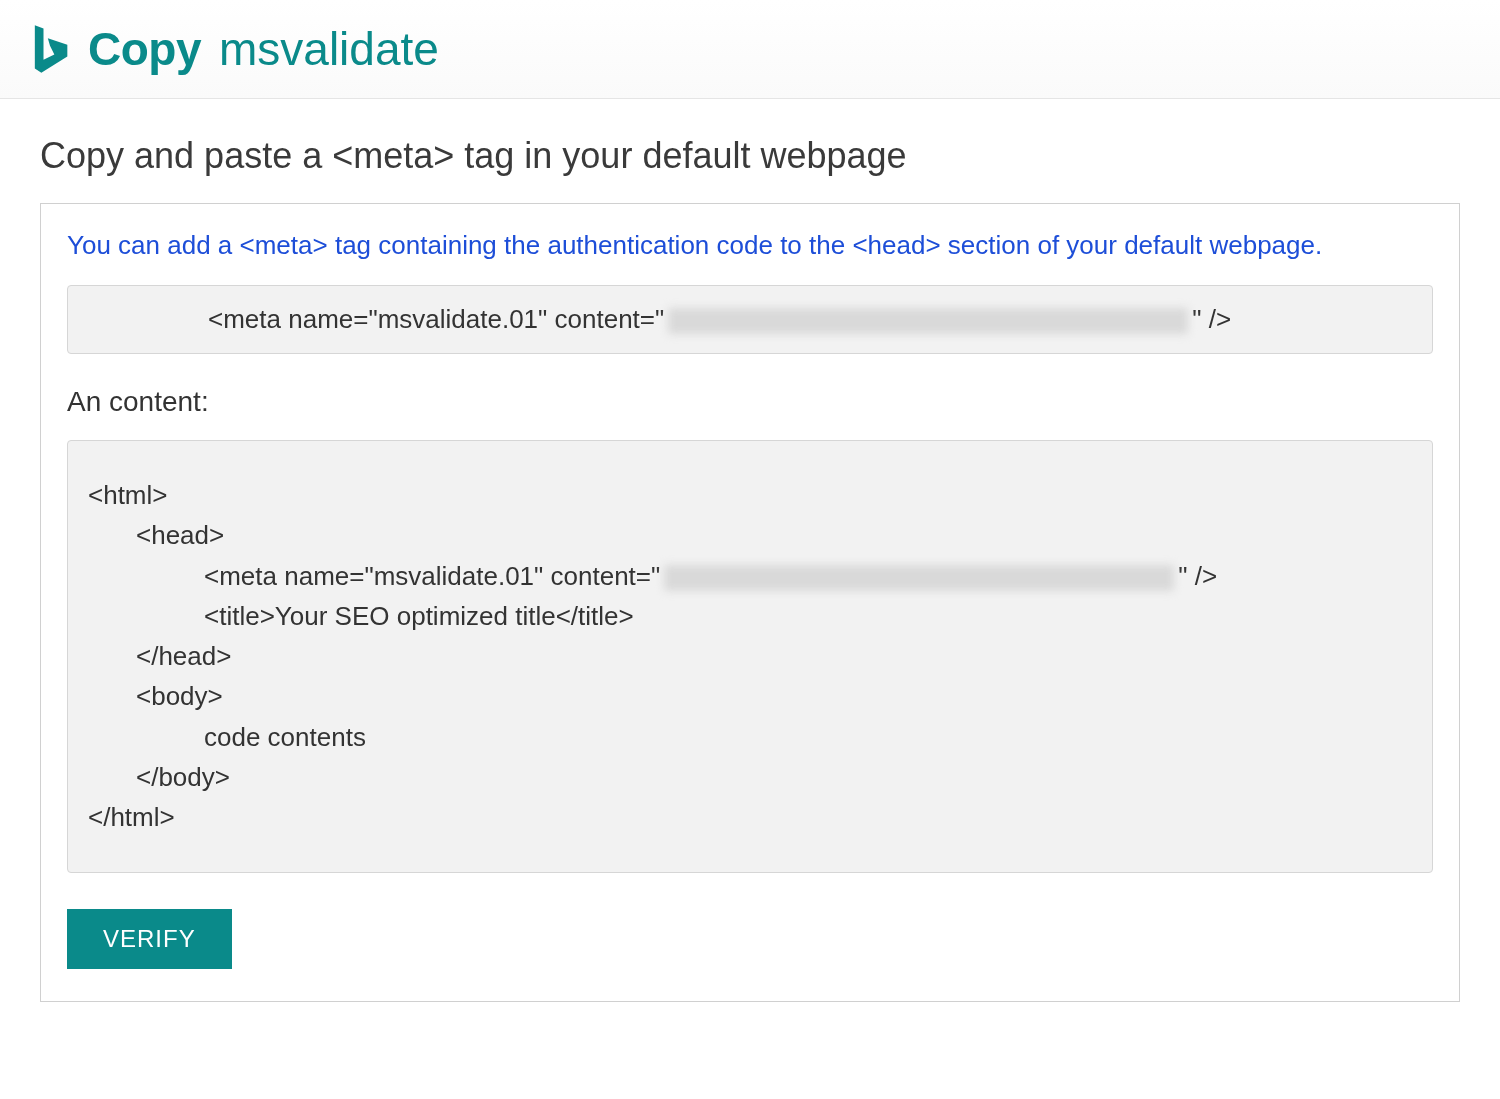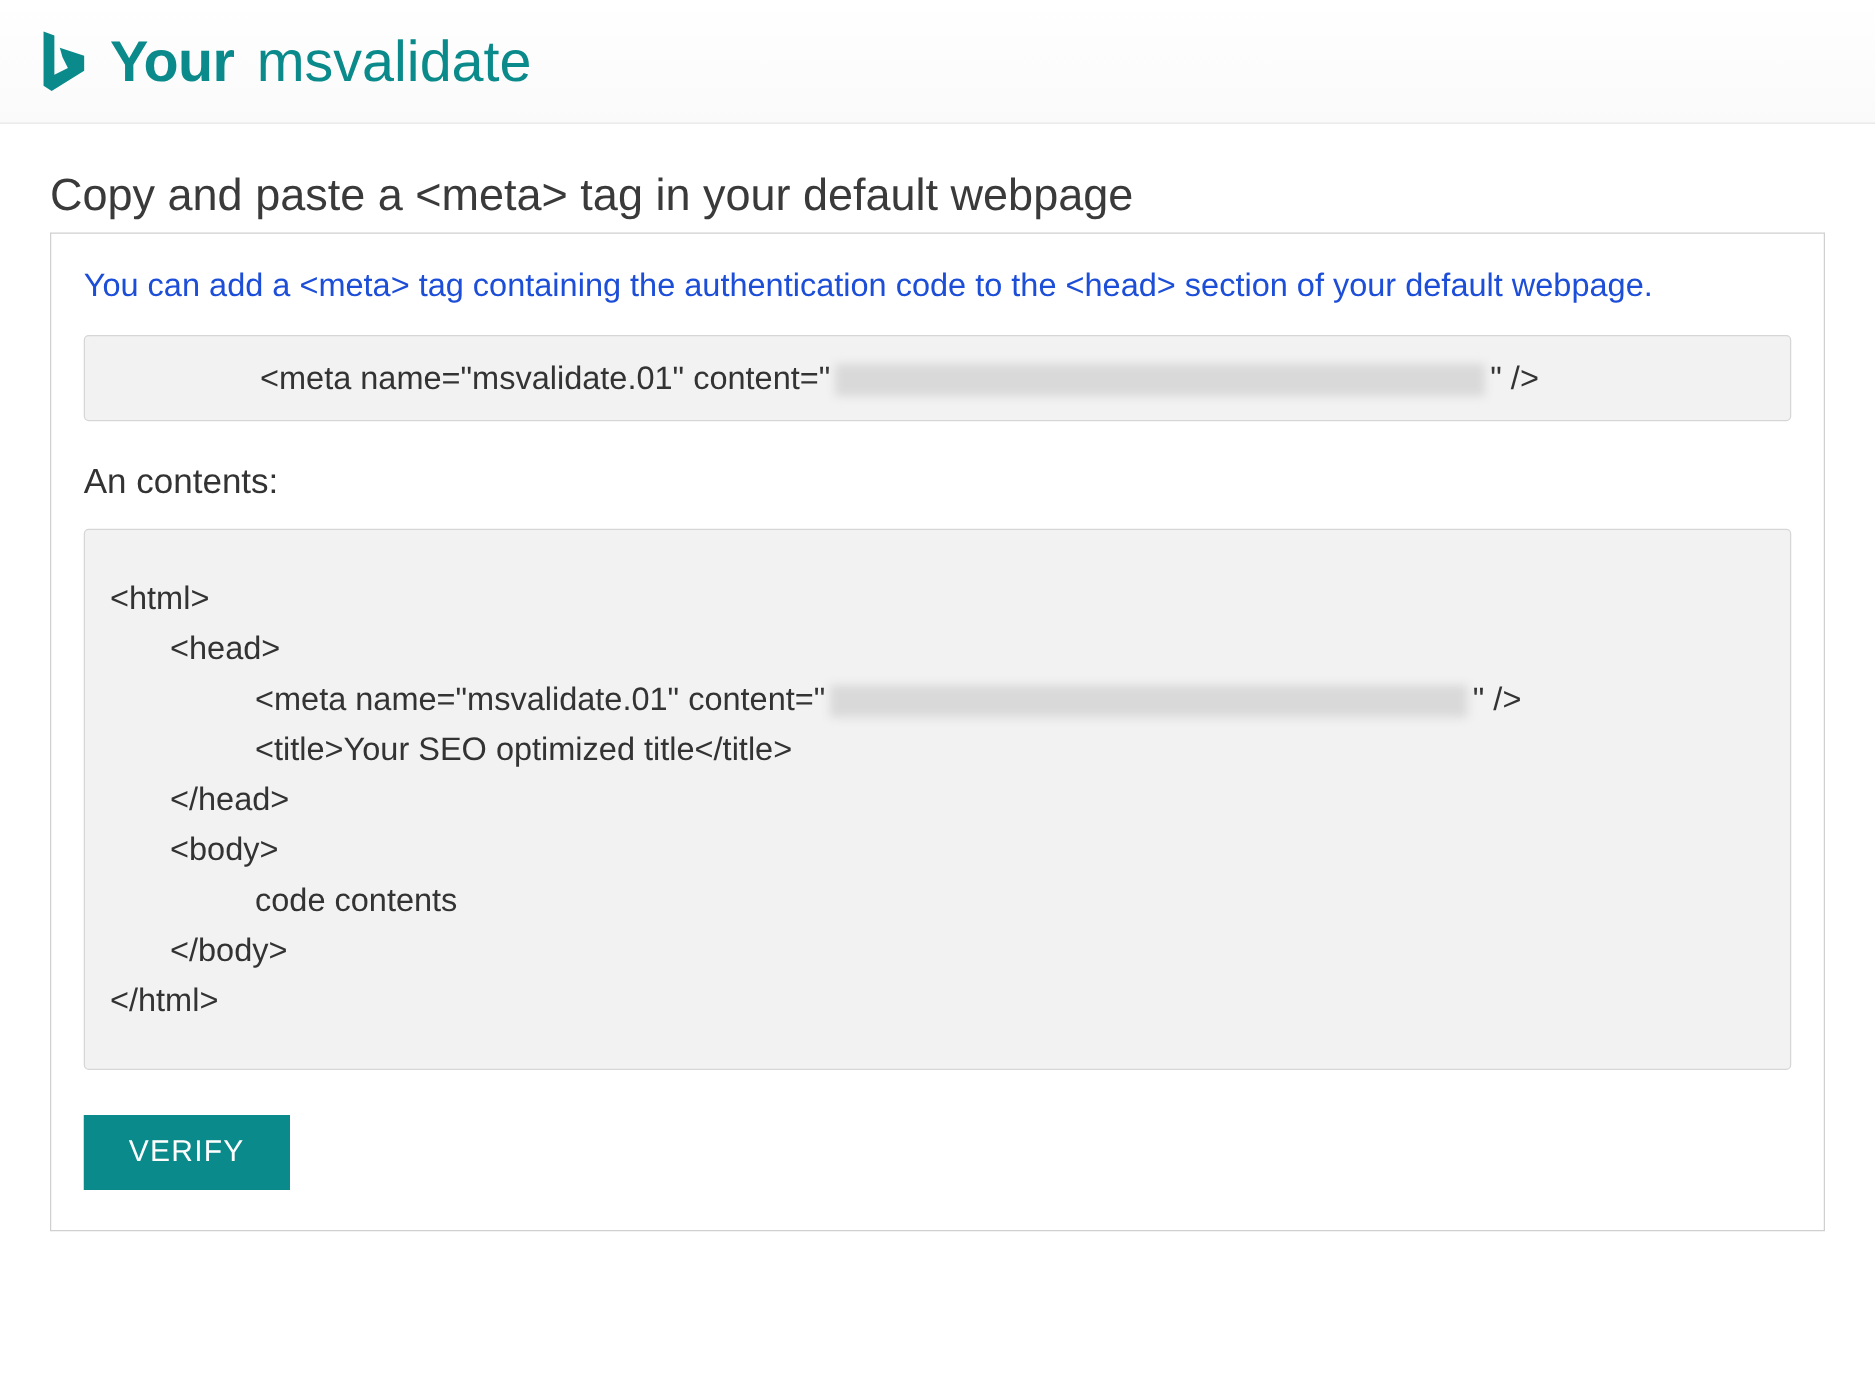--- a/index.html
+++ b/index.html
@@ -32,21 +32,21 @@
       font-weight: 300;
       color: #0a8a8a;
     }
     .main {
       padding: 36px 40px;
     }
     .page-title {
       font-size: 36px;
       font-weight: 400;
       color: #3a3a3a;
-      margin-bottom: 9px;
+      margin-bottom: 26px;
     }
     .panel {
       border: 1px solid #d0d0d0;
       padding: 26px 26px 32px 26px;
     }
     .instruction-text {
       font-size: 26px;
       color: #1d4ed8;
       margin-bottom: 24px;
     }
@@ -106,36 +106,36 @@
       cursor: pointer;
     }
   </style>
 </head>
 <body>
 
 <div class="header">
   <svg class="bing-logo-icon" viewBox="0 0 40 48">
     <path fill="#0a8a8a" d="M6 2 L14 5 L14 34 L24 29 L20 21 L18 14 L36 20 L36 31 L12 46 L6 42 Z"></path>
   </svg>
-  <span class="bing-brand">Your</span>
+  <span class="bing-brand">Copy</span>
   <span class="webmaster-text">msvalidate</span>
 </div>
 
 <div class="main">
   <h2 class="page-title">Copy and paste a &lt;meta&gt; tag in your default webpage</h2>
 
   <div class="panel">
 
     <p class="instruction-text">You can add a &lt;meta&gt; tag containing the authentication code to the &lt;head&gt; section of your default webpage.</p>
 
     <div class="code-box meta-box">
       <span>&lt;meta name="msvalidate.01" content="</span><span class="blur-span blur-mid"></span><span>" /&gt;</span>
     </div>
 
-    <p class="example-label">An contents:</p>
+    <p class="example-label">An content:</p>
 
     <div class="example-box">
       <div class="line"><span>&lt;html&gt;</span></div>
       <div class="line"><span class="ind1"></span><span>&lt;head&gt;</span></div>
       <div class="line"><span class="ind2"></span><span>&lt;meta name="msvalidate.01" content="</span><span class="blur-span blur-mid2"></span><span>" /&gt;</span></div>
       <div class="line"><span class="ind2"></span><span>&lt;title&gt;Your SEO optimized title&lt;/title&gt;</span></div>
       <div class="line"><span class="ind1"></span><span>&lt;/head&gt;</span></div>
       <div class="line"><span class="ind1"></span><span>&lt;body&gt;</span></div>
       <div class="line"><span class="ind2"></span><span>code contents</span></div>
       <div class="line"><span class="ind1"></span><span>&lt;/body&gt;</span></div>

